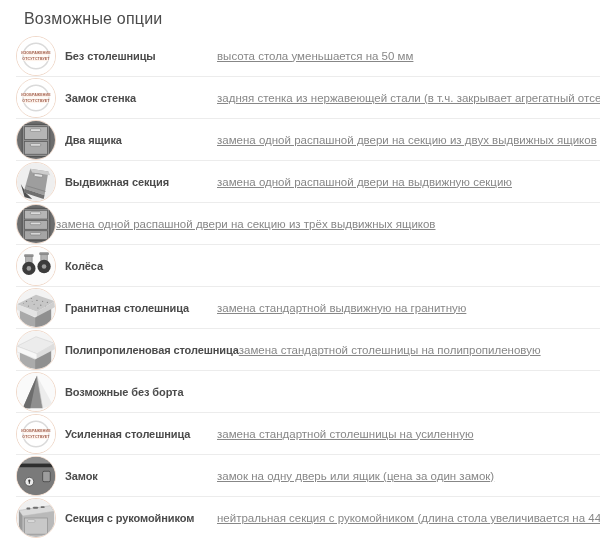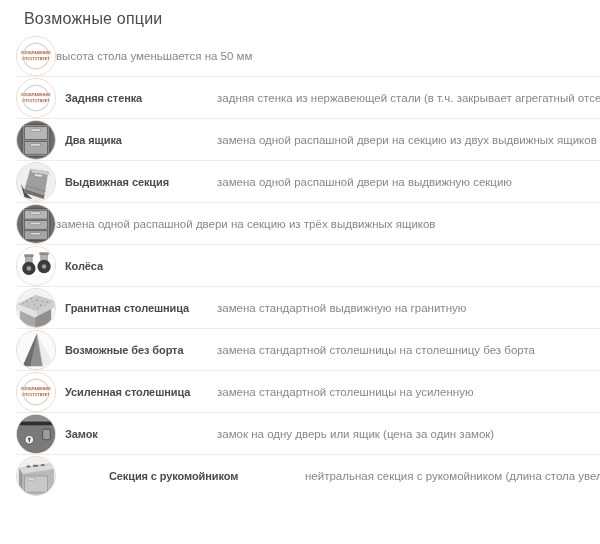--- a/index.html
+++ b/index.html
@@ -19,21 +19,21 @@
   }
   .options-list { }
   .option-row {
     display: flex;
     align-items: center;
     height: 42px;
     box-sizing: border-box;
     margin-left: 16px;
     border-bottom: 1px solid var(--divider-color, #ececec);
   }
-  .option-row:last-child { border-bottom: none; gap: 44px; }
+  .option-row:last-child { border-bottom: none; }
   .option-icon {
     flex: 0 0 40px;
     width: 40px; height: 40px;
     border-radius: 50%;
     overflow: hidden;
     border: 1px solid var(--ring-color, #f0d9ca);
     box-sizing: border-box;
     background: #fff;
   }
   .option-icon svg { display: block; width: 100%; height: 100%; }
@@ -44,54 +44,56 @@
     font-size: 11px;
     font-weight: bold;
     letter-spacing: -0.1px;
     color: var(--label-color, #4b4b4b);
     white-space: nowrap;
   }
   .option-desc {
     font-size: 11.5px;
     color: var(--desc-color, #878787);
     white-space: nowrap;
+    text-decoration: underline;
   }
 </style>
 </head>
 <body>
 
 <div>
   <h2 class="page-title">Возможные опции</h2>
   <div class="options-list" id="options-list">
   <div class="option-row">
     <span class="option-icon">
           <svg viewBox="0 0 40 40">
     <rect width="40" height="40" fill="#ffffff"></rect>
     <circle cx="20" cy="20" r="13.5" fill="none" stroke="#dadada" stroke-width="1.6"></circle>
     <rect x="5.5" y="14.6" width="29" height="4.8" fill="#fdf3ec"></rect>
     <rect x="7" y="20.6" width="26" height="4.8" fill="#fdf3ec"></rect>
     <text x="20" y="18.4" font-size="3.7" font-weight="bold" letter-spacing="0.2" fill="#a2604e" text-anchor="middle">ИЗОБРАЖЕНИЕ</text>
     <text x="20" y="24.4" font-size="3.7" font-weight="bold" letter-spacing="0.2" fill="#a2604e" text-anchor="middle">ОТСУТСТВУЕТ</text>
   </svg>
         </span>
+    <span class="option-label">Без столешницы</span>
     <span class="option-desc">высота стола уменьшается на 50 мм</span>
   </div>
 
   <div class="option-row">
     <span class="option-icon">
           <svg viewBox="0 0 40 40">
     <rect width="40" height="40" fill="#ffffff"></rect>
     <circle cx="20" cy="20" r="13.5" fill="none" stroke="#dadada" stroke-width="1.6"></circle>
     <rect x="5.5" y="14.6" width="29" height="4.8" fill="#fdf3ec"></rect>
     <rect x="7" y="20.6" width="26" height="4.8" fill="#fdf3ec"></rect>
     <text x="20" y="18.4" font-size="3.7" font-weight="bold" letter-spacing="0.2" fill="#a2604e" text-anchor="middle">ИЗОБРАЖЕНИЕ</text>
     <text x="20" y="24.4" font-size="3.7" font-weight="bold" letter-spacing="0.2" fill="#a2604e" text-anchor="middle">ОТСУТСТВУЕТ</text>
   </svg>
         </span>
-    <span class="option-label">Задняя стенка</span>
+    <span class="option-label">Замок стенка</span>
     <span class="option-desc">задняя стенка из нержавеющей стали (в т.ч. закрывает агрегатный отсек)</span>
   </div>
 
   <div class="option-row">
     <span class="option-icon">
           <svg viewBox="0 0 40 40">
     <rect width="40" height="40" fill="#6d6d6d"></rect>
     <rect x="5.5" y="3.5" width="29" height="34" fill="#8f8f8f" stroke="#4d4d4d"></rect>
     <rect x="8" y="6" width="24" height="13.5" fill="#b6b6b6" stroke="#5a5a5a" stroke-width="0.8"></rect>
     <rect x="14" y="8.2" width="11" height="2.8" rx="1.3" fill="#e2e2e2" stroke="#6a6a6a" stroke-width="0.5"></rect>
@@ -174,33 +176,46 @@
     <polygon points="0,16 21,24 21,30 0,22" fill="#e3e3e3"></polygon>
     <polygon points="21,24 40,13 40,19 21,30" fill="#cfcfcf"></polygon>
     <polygon points="3,23 19,30 19,40 3,38" fill="#a9a9a9"></polygon>
     <polygon points="19,30 36,21 36,40 19,40" fill="#8f8f8f"></polygon>
   </svg>
         </span>
     <span class="option-label">Гранитная столешница</span>
     <span class="option-desc">замена стандартной выдвижную на гранитную</span>
   </div>
 
+  <div class="option-row">
+    <span class="option-icon">
+          <svg viewBox="0 0 40 40">
+    <rect width="40" height="40" fill="#f4f4f4"></rect>
+    <polygon points="0,16 20,6 40,13 21,24" fill="#ececec" stroke="#c9c9c9" stroke-width="0.5"></polygon>
+    <polygon points="0,16 21,24 21,30 0,22" fill="#f8f8f8" stroke="#d0d0d0" stroke-width="0.4"></polygon>
+    <polygon points="21,24 40,13 40,19 21,30" fill="#dedede"></polygon>
+    <polygon points="3,23 19,30 19,40 3,38" fill="#ababab"></polygon>
+    <polygon points="19,30 36,21 36,40 19,40" fill="#909090"></polygon>
+  </svg>
+        </span>
+    <span class="option-label">Полипропиленовая столешница</span>
+    <span class="option-desc">замена стандартной столешницы на полипропиленовую</span>
+  </div>
 
   <div class="option-row">
     <span class="option-icon">
           <svg viewBox="0 0 40 40">
     <rect width="40" height="40" fill="#fafafa"></rect>
     <polygon points="21,3 38,34 27,37" fill="#ededed"></polygon>
     <polygon points="6,37 21,3 27,37" fill="#8f8f8f"></polygon>
     <polygon points="6,37 21,3 14,37" fill="#6d6d6d"></polygon>
     <line x1="21" y1="3" x2="27" y2="37" stroke="#c4c4c4" stroke-width="0.6"></line>
   </svg>
         </span>
     <span class="option-label">Возможные без борта</span>
-    <span class="option-desc">замена стандартной столешницы на столешницу без борта</span>
   </div>
 
   <div class="option-row">
     <span class="option-icon">
           <svg viewBox="0 0 40 40">
     <rect width="40" height="40" fill="#ffffff"></rect>
     <circle cx="20" cy="20" r="13.5" fill="none" stroke="#dadada" stroke-width="1.6"></circle>
     <rect x="5.5" y="14.6" width="29" height="4.8" fill="#fdf3ec"></rect>
     <rect x="7" y="20.6" width="26" height="4.8" fill="#fdf3ec"></rect>
     <text x="20" y="18.4" font-size="3.7" font-weight="bold" letter-spacing="0.2" fill="#a2604e" text-anchor="middle">ИЗОБРАЖЕНИЕ</text>

